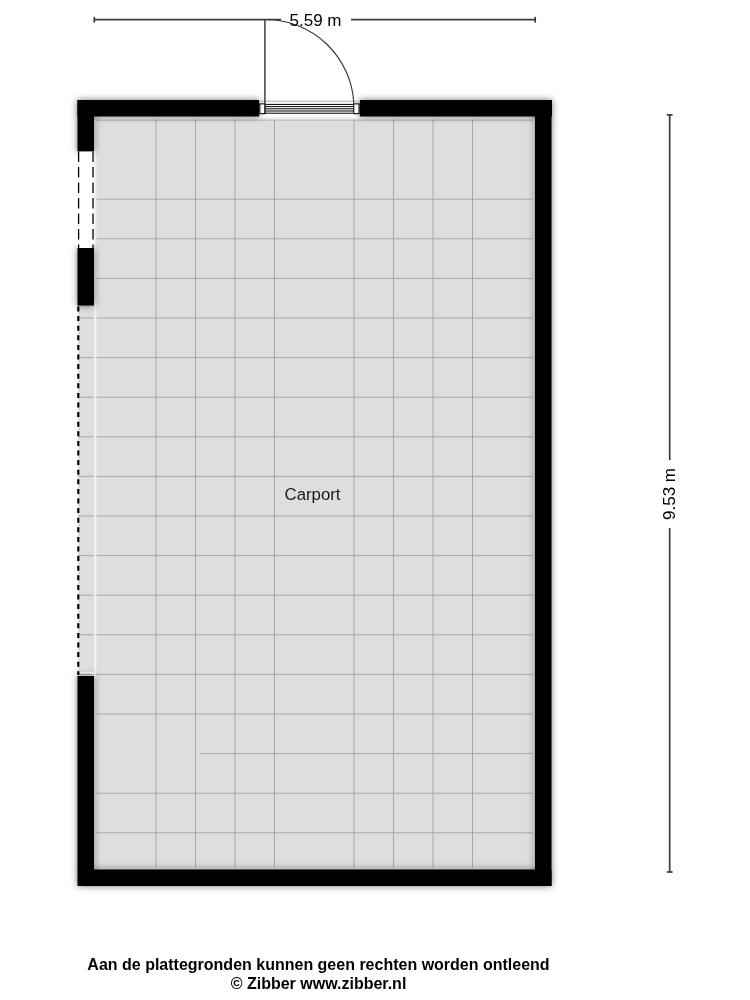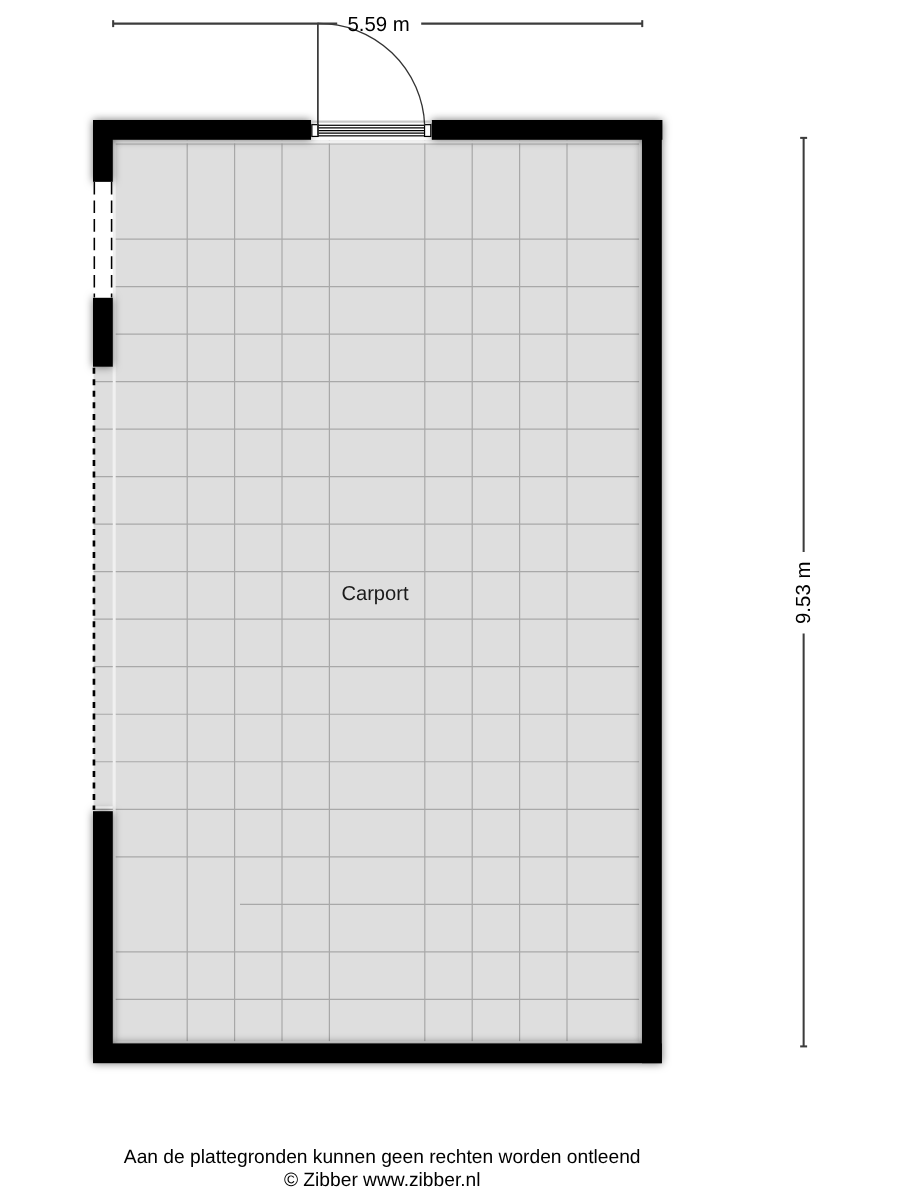--- a/index.html
+++ b/index.html
@@ -1,20 +1,20 @@
 <!DOCTYPE html>
 <html><head>
 <meta charset="utf-8">
 <style>
   html,body{margin:0;padding:0;background:#ffffff;}
   body{width:750px;height:1000px;font-family:"Liberation Sans",sans-serif;}
   .wrap{position:relative;width:750px;height:1000px;overflow:hidden;}
   svg{position:absolute;left:0;top:0;}
   .disclaimer{position:absolute;left:0;top:955px;width:637px;text-align:center;
-    font-size:16px;color:#000;line-height:19px;}
+    font-size:16px;color:#000;line-height:19px;font-weight:bold;}
 </style>
 </head>
 <body>
 <div class="wrap">
 <svg width="750" height="1000" viewBox="0 0 750 1000">
 
   <g>
 
     <rect x="94" y="117" width="441" height="753" fill="#dedede"></rect>
 

